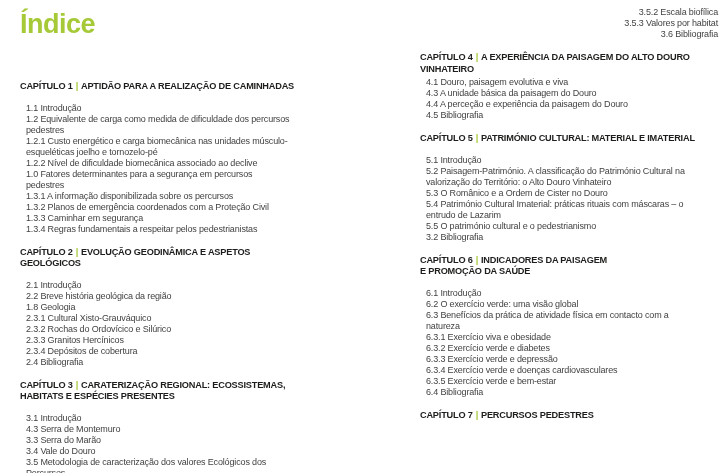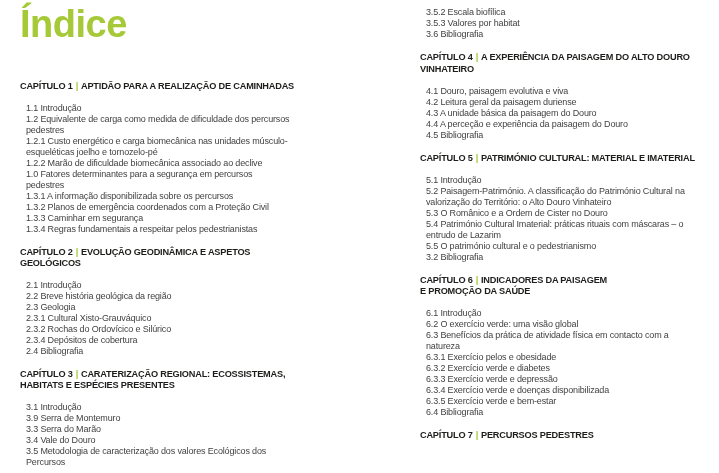--- a/index.html
+++ b/index.html
@@ -7,34 +7,34 @@
     width:719px;height:473px;position:relative;overflow:hidden;
     background:#ffffff;
     font-family:"Liberation Sans", sans-serif;
     color:var(--body,#424242);
   }
   .col{position:absolute;top:0;}
   .col-left{left:20px;width:357px;}
   .col-right{left:420px;width:298px;}
   h1{
     margin:3px 0 0 0;
-    font-size:38px;line-height:42px;font-weight:700;
+    font-size:27px;line-height:42px;font-weight:700;
     letter-spacing:-0.5px;
     color:var(--accent,#a6c937);
   }
   .block{margin-top:12px;}
   .col-left .block:first-of-type{margin-top:36px;}
-  .col-right .block:first-of-type{margin-top:7px;}
+  .col-right .block:first-of-type{margin-top:7px;text-align:right;}
   h2{
     margin:0 0 10px 0;
     font-size:9.2px;line-height:11.5px;font-weight:700;
     letter-spacing:-0.2px;
     color:var(--heading,#1d1d1b);
   }
-  .block.tight h2{margin-bottom:11px;}
+  .block.tight h2{margin-bottom:2px;}
   .ch-sep{color:var(--accent,#a6c937);margin:0 3px;font-weight:700;}
   .ch-title{white-space:pre-line;}
   ul{list-style:none;margin:0;padding:0 0 0 6px;}
   li{
     font-size:9px;line-height:11px;letter-spacing:-0.15px;
     white-space:pre-line;
     color:var(--body,#424242);
   }
 </style>
 </head>
@@ -44,48 +44,49 @@
   <h1>Índice</h1>
 
 <section class="block">
       <h2><span class="ch-num">CAPÍTULO 1</span><span class="ch-sep">|</span><span class="ch-title">APTIDÃO PARA A REALIZAÇÃO DE CAMINHADAS</span></h2>
       <ul>
         <li>1.1 Introdução</li>
         <li>1.2 Equivalente de carga como medida de dificuldade dos percursos
 pedestres</li>
         <li>1.2.1 Custo energético e carga biomecânica nas unidades músculo-
 esqueléticas joelho e tornozelo-pé</li>
-        <li>1.2.2 Marão de dificuldade biomecânica associado ao declive</li>
+        <li>1.2.2 Nível de dificuldade biomecânica associado ao declive</li>
         <li>1.0 Fatores determinantes para a segurança em percursos
 pedestres</li>
         <li>1.3.1 A informação disponibilizada sobre os percursos</li>
         <li>1.3.2 Planos de emergência coordenados com a Proteção Civil</li>
         <li>1.3.3 Caminhar em segurança</li>
         <li>1.3.4 Regras fundamentais a respeitar pelos pedestrianistas</li>
       </ul>
     </section>
     <section class="block">
       <h2><span class="ch-num">CAPÍTULO 2</span><span class="ch-sep">|</span><span class="ch-title">EVOLUÇÃO GEODINÂMICA E ASPETOS
 GEOLÓGICOS</span></h2>
       <ul>
         <li>2.1 Introdução</li>
         <li>2.2 Breve história geológica da região</li>
-        <li>2.3 Geologia</li>
+        <li>1.8 Geologia</li>
         <li>2.3.1 Cultural Xisto-Grauváquico</li>
         <li>2.3.2 Rochas do Ordovícico e Silúrico</li>
+        <li>2.3.3 Granitos Hercínicos</li>
         <li>2.3.4 Depósitos de cobertura</li>
         <li>2.4 Bibliografia</li>
       </ul>
     </section>
     <section class="block">
       <h2><span class="ch-num">CAPÍTULO 3</span><span class="ch-sep">|</span><span class="ch-title">CARATERIZAÇÃO REGIONAL: ECOSSISTEMAS,
 HABITATS E ESPÉCIES PRESENTES</span></h2>
       <ul>
         <li>3.1 Introdução</li>
-        <li>3.9 Serra de Montemuro</li>
+        <li>4.3 Serra de Montemuro</li>
         <li>3.3 Serra do Marão</li>
         <li>3.4 Vale do Douro</li>
         <li>3.5 Metodologia de caracterização dos valores Ecológicos dos
 Percursos</li>
       </ul>
     </section>
   </div>
 <div class="col col-right">
 
 <section class="block">
@@ -93,21 +94,20 @@
         <li>3.5.2 Escala biofílica</li>
         <li>3.5.3 Valores por habitat</li>
         <li>3.6 Bibliografia</li>
       </ul>
     </section>
     <section class="block tight">
       <h2><span class="ch-num">CAPÍTULO 4</span><span class="ch-sep">|</span><span class="ch-title">A EXPERIÊNCIA DA PAISAGEM DO ALTO DOURO
 VINHATEIRO</span></h2>
       <ul>
         <li>4.1 Douro, paisagem evolutiva e viva</li>
-        <li>4.2 Leitura geral da paisagem duriense</li>
         <li>4.3 A unidade básica da paisagem do Douro</li>
         <li>4.4 A perceção e experiência da paisagem do Douro</li>
         <li>4.5 Bibliografia</li>
       </ul>
     </section>
     <section class="block">
       <h2><span class="ch-num">CAPÍTULO 5</span><span class="ch-sep">|</span><span class="ch-title">PATRIMÓNIO CULTURAL: MATERIAL E IMATERIAL</span></h2>
       <ul>
         <li>5.1 Introdução</li>
         <li>5.2 Paisagem-Património. A classificação do Património Cultural na
@@ -120,24 +120,24 @@
       </ul>
     </section>
     <section class="block">
       <h2><span class="ch-num">CAPÍTULO 6</span><span class="ch-sep">|</span><span class="ch-title">INDICADORES DA PAISAGEM
 E PROMOÇÃO DA SAÚDE</span></h2>
       <ul>
         <li>6.1 Introdução</li>
         <li>6.2 O exercício verde: uma visão global</li>
         <li>6.3 Benefícios da prática de atividade física em contacto com a
 natureza</li>
-        <li>6.3.1 Exercício pelos e obesidade</li>
+        <li>6.3.1 Exercício viva e obesidade</li>
         <li>6.3.2 Exercício verde e diabetes</li>
         <li>6.3.3 Exercício verde e depressão</li>
-        <li>6.3.4 Exercício verde e doenças disponibilizada</li>
+        <li>6.3.4 Exercício verde e doenças cardiovasculares</li>
         <li>6.3.5 Exercício verde e bem-estar</li>
         <li>6.4 Bibliografia</li>
       </ul>
     </section>
     <section class="block">
       <h2><span class="ch-num">CAPÍTULO 7</span><span class="ch-sep">|</span><span class="ch-title">PERCURSOS PEDESTRES</span></h2>
     </section>
   </div>
 
 </body></html>

